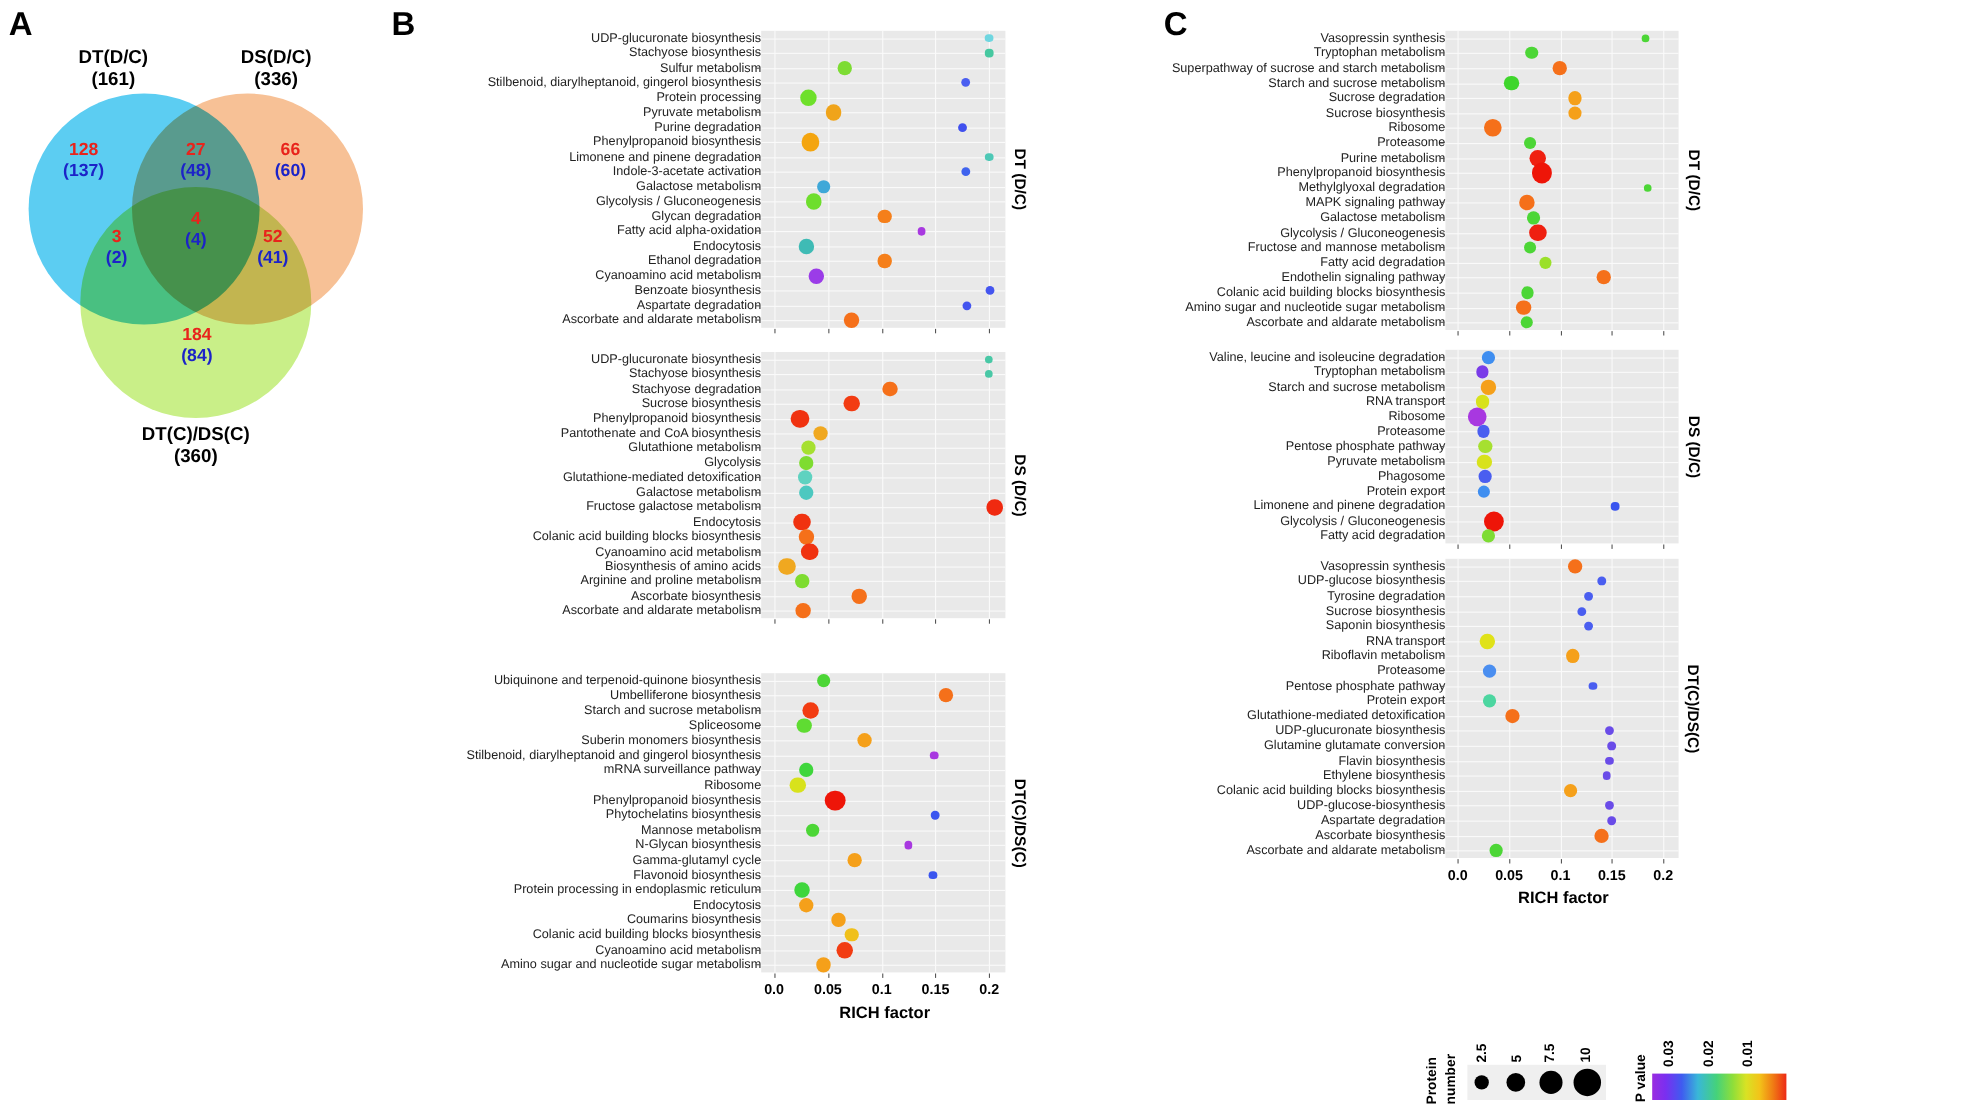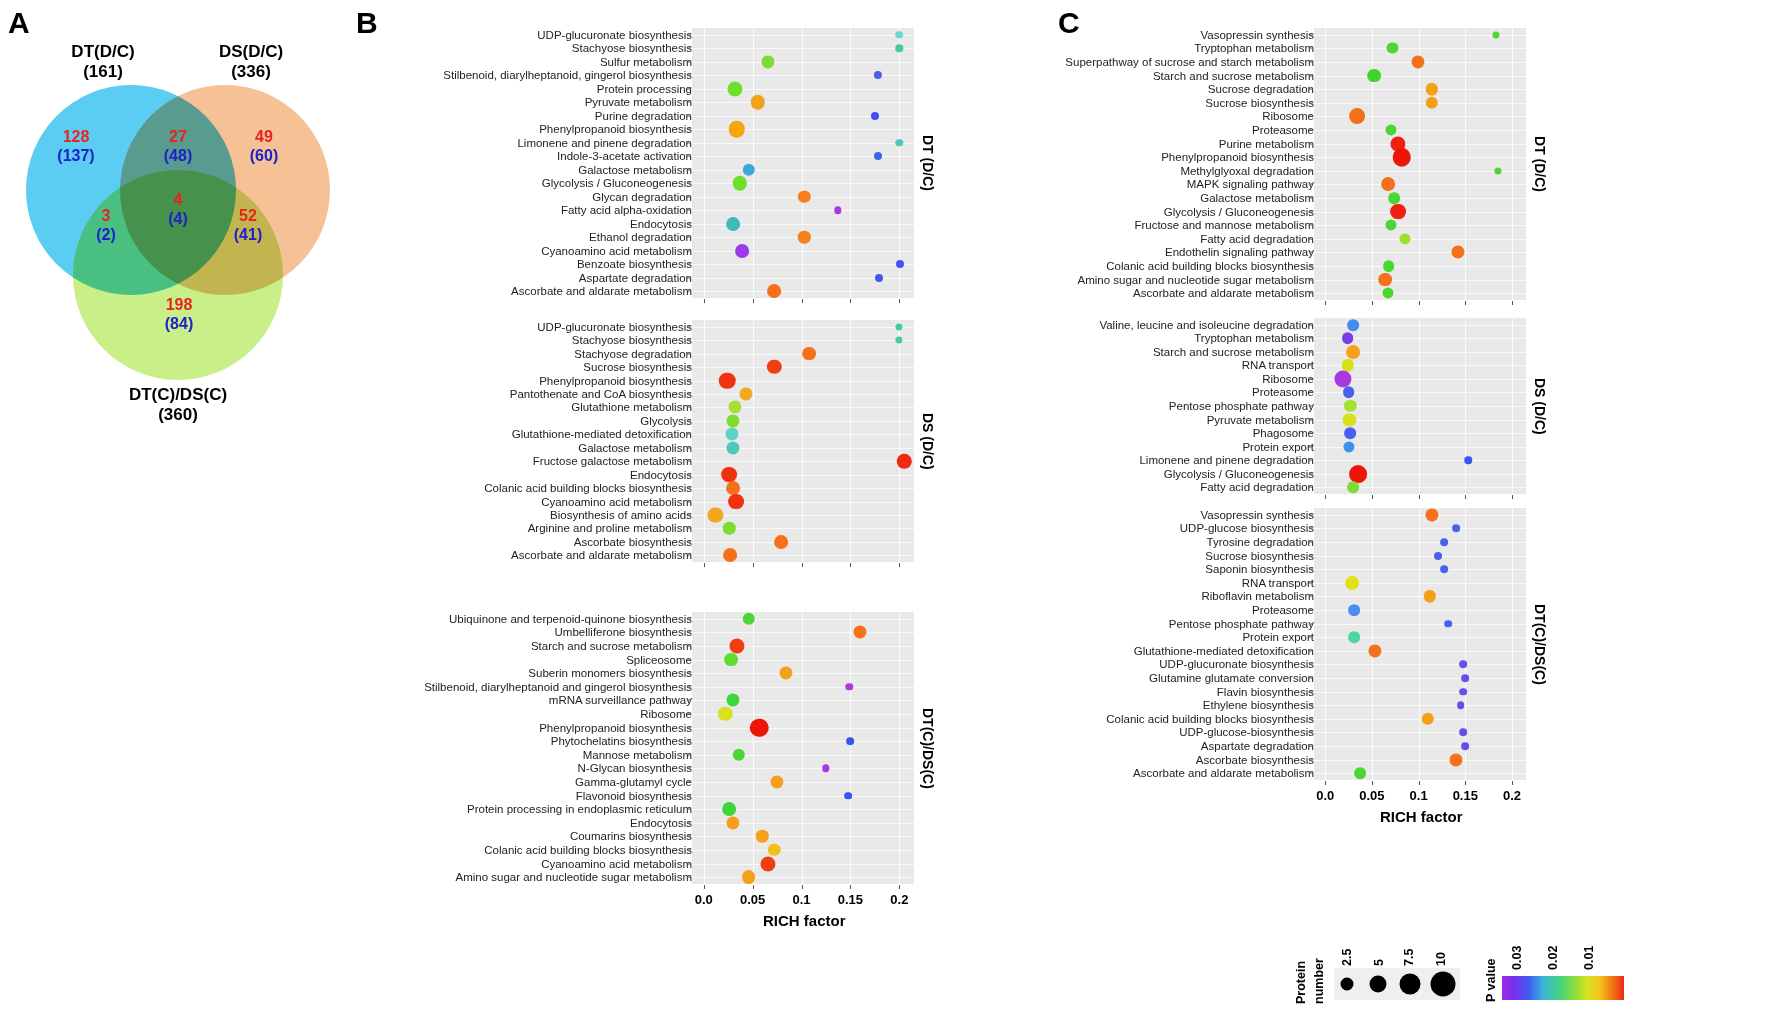--- a/index.html
+++ b/index.html
@@ -71,37 +71,37 @@
 
   <div class="vnum" style="left:38px;top:127px;width:76px;">
     <span class="r">128</span>
     <span class="b">(137)</span>
   </div>
   <div class="vnum" style="left:140px;top:127px;width:76px;">
     <span class="r">27</span>
     <span class="b">(48)</span>
   </div>
   <div class="vnum" style="left:226px;top:127px;width:76px;">
-    <span class="r">49</span>
+    <span class="r">66</span>
     <span class="b">(60)</span>
   </div>
   <div class="vnum" style="left:72px;top:206px;width:68px;">
     <span class="r">3</span>
     <span class="b">(2)</span>
   </div>
   <div class="vnum" style="left:142px;top:190px;width:72px;">
     <span class="r">4</span>
     <span class="b">(4)</span>
   </div>
   <div class="vnum" style="left:210px;top:206px;width:76px;">
     <span class="r">52</span>
     <span class="b">(41)</span>
   </div>
   <div class="vnum" style="left:140px;top:295px;width:78px;">
-    <span class="r">198</span>
+    <span class="r">184</span>
     <span class="b">(84)</span>
   </div>
 </div>
 
 <div class="panel-letter" style="left:356px;top:6px;">B</div>
 <div id="panelB">
     <div class="plotblock" style="left: 360px; top: 28px; width: 580px; height: 270px;">
       <div class="panelarea" style="left: 332px; top: 0px; width: 222px; height: 270px;">
         <div class="gridv" style="left: 11.7357px;"></div>
         <div class="gridv" style="left: 60.6344px;"></div>

